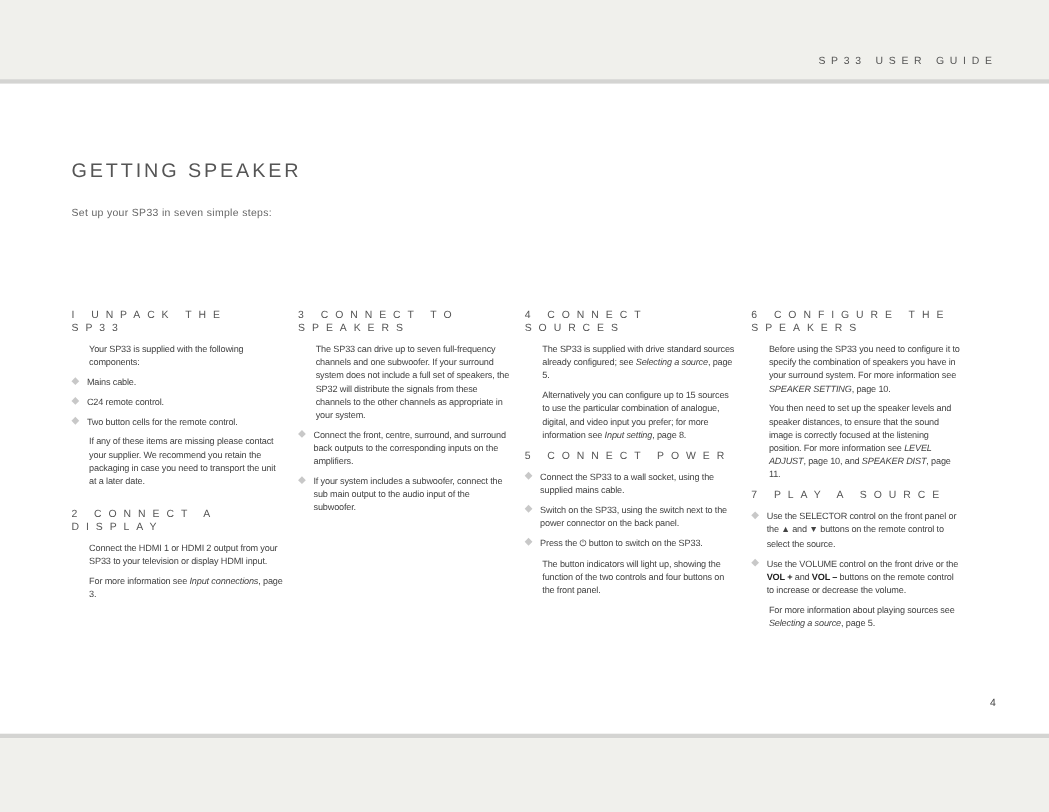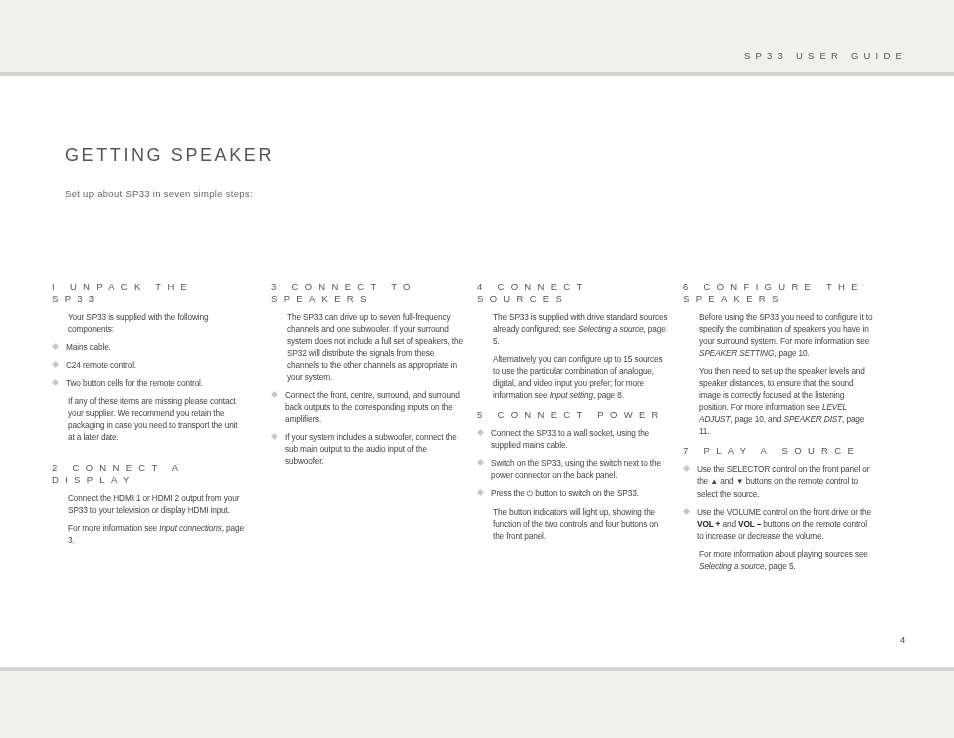--- a/index.html
+++ b/index.html
@@ -6,40 +6,40 @@
   body { width:954px; height:738px; position:relative; background:#ffffff; overflow:hidden;
          font-family:"Liberation Sans", "DejaVu Sans", sans-serif; color:#444; }
   .top-band { position:absolute; left:0; top:0; width:954px; height:72px; background:#f0f0ec; }
   .top-stripe { position:absolute; left:0; top:72px; width:954px; height:4px; background:#d4d4d2; }
   .bottom-stripe { position:absolute; left:0; top:667px; width:954px; height:4px; background:#d4d4d2; }
   .bottom-band { position:absolute; left:0; top:671px; width:954px; height:67px; background:#f0f0ec; }
   .running-head { position:absolute; right:47px; top:50px; font-size:9.5px; letter-spacing:5.2px; color:#555; }
   .page-title { position:absolute; left:65px; top:145px; font-size:18px; letter-spacing:2.6px; color:#555; font-weight:normal; margin:0; }
   .intro { position:absolute; left:65px; top:188px; font-size:9.5px; color:#666; letter-spacing:0.3px; }
   .col { position:absolute; top:281px; width:192px; font-size:8.3px; line-height:12px; color:#444; }
-  .col1 { left:52px; } .col2 { left:271px; } .col3 { left:477px; } .col4 { left:683px; }
+  .col1 { left:65px; } .col2 { left:271px; } .col3 { left:477px; } .col4 { left:683px; }
   .step-heading { font-size:9.5px; letter-spacing:6.3px; color:#555; line-height:12px; margin:0 0 6px 0; font-weight:normal; text-transform:uppercase; }
   .para { margin:0 0 6px 16px; letter-spacing:-0.15px; }
   .bullets { list-style:none; margin:0 0 6px 0; padding:0; }
   .bullet { position:relative; padding-left:14px; margin:0 0 6px 0; letter-spacing:-0.15px; }
   .bullet .diamond { position:absolute; left:1px; top:3px; width:5px; height:5px; background:#c8c8c8; transform:rotate(45deg); }
   .page-number { position:absolute; left:900px; top:634px; font-size:9.5px; color:#444; }
   em { }
   b { font-weight:bold; color:#222; }
   .glyph { font-size:8px; }
 </style>
 </head>
 <body>
 
 <div class="top-band"></div>
 <div class="top-stripe"></div>
 <div class="running-head">SP33 USER GUIDE</div>
 
 <h1 class="page-title">GETTING SPEAKER</h1>
-<div class="intro">Set up about SP33 in seven simple steps:</div>
+<div class="intro">Set up your SP33 in seven simple steps:</div>
 
 <div class="col col1">
   <h2 class="step-heading">I UNPACK THE SP33</h2>
   <p class="para">Your SP33 is supplied with the following components:</p>
   <ul class="bullets">
     <li class="bullet"><span class="diamond"></span><span>Mains cable.</span></li>
     <li class="bullet"><span class="diamond"></span><span>C24 remote control.</span></li>
     <li class="bullet"><span class="diamond"></span><span>Two button cells for the remote control.</span></li>
   </ul>
   <p class="para">If any of these items are missing please contact your supplier. We recommend you retain the packaging in case you need to transport the unit at a later date.</p>

